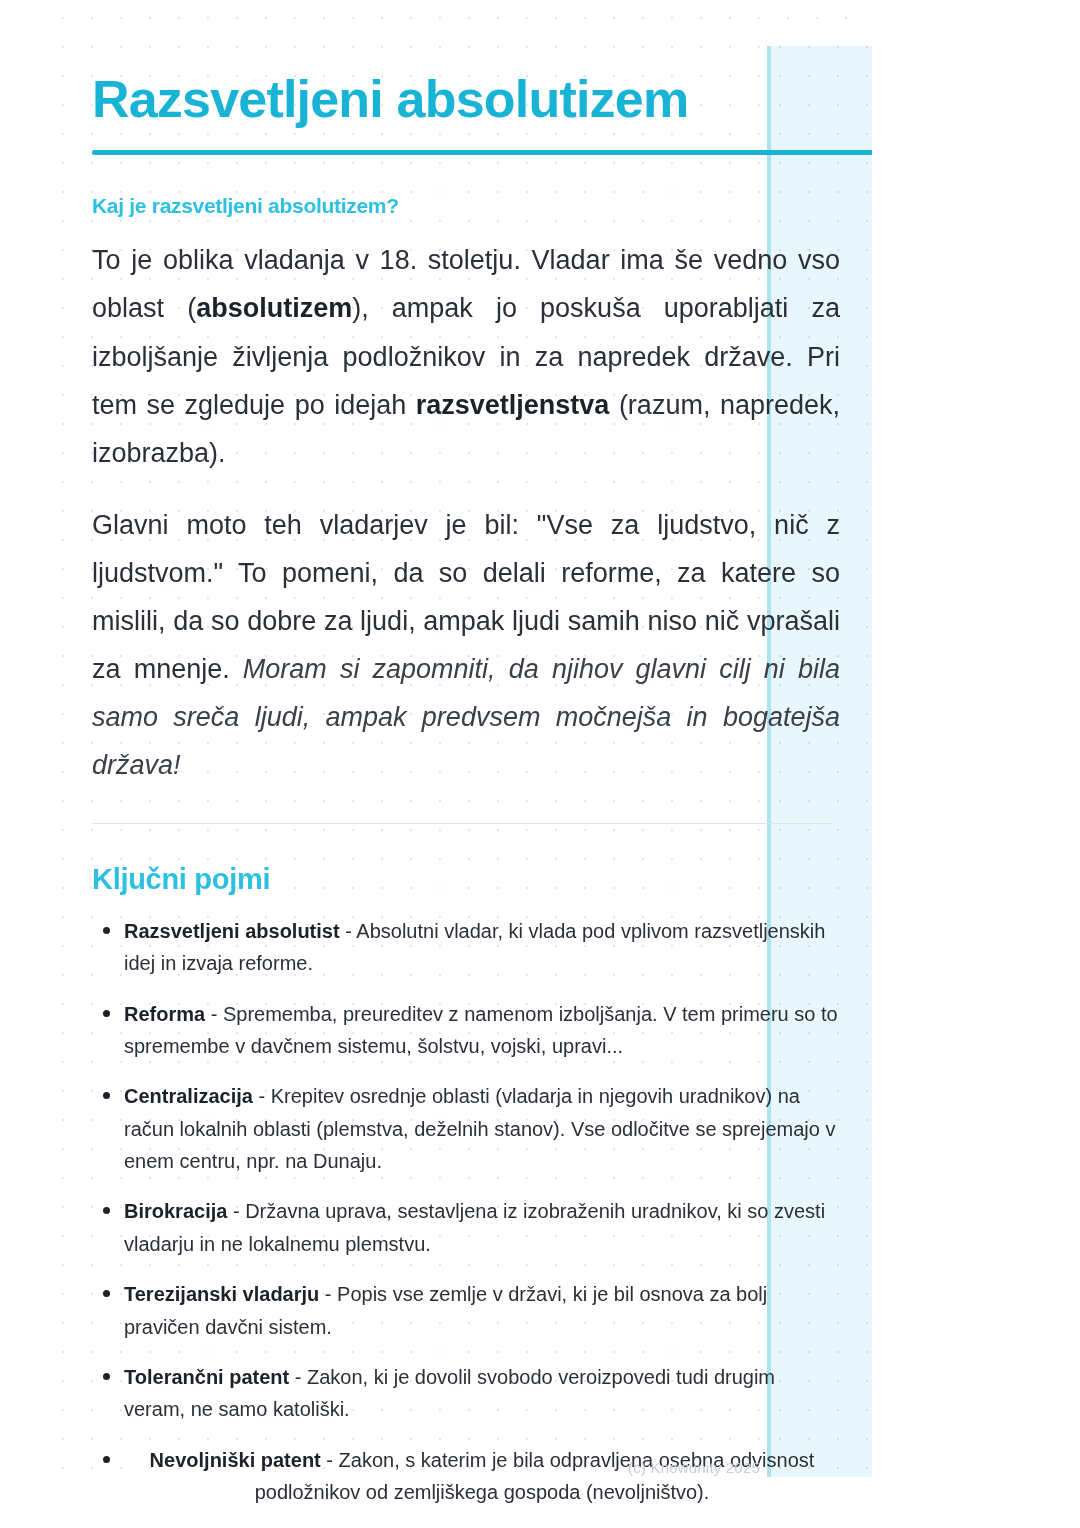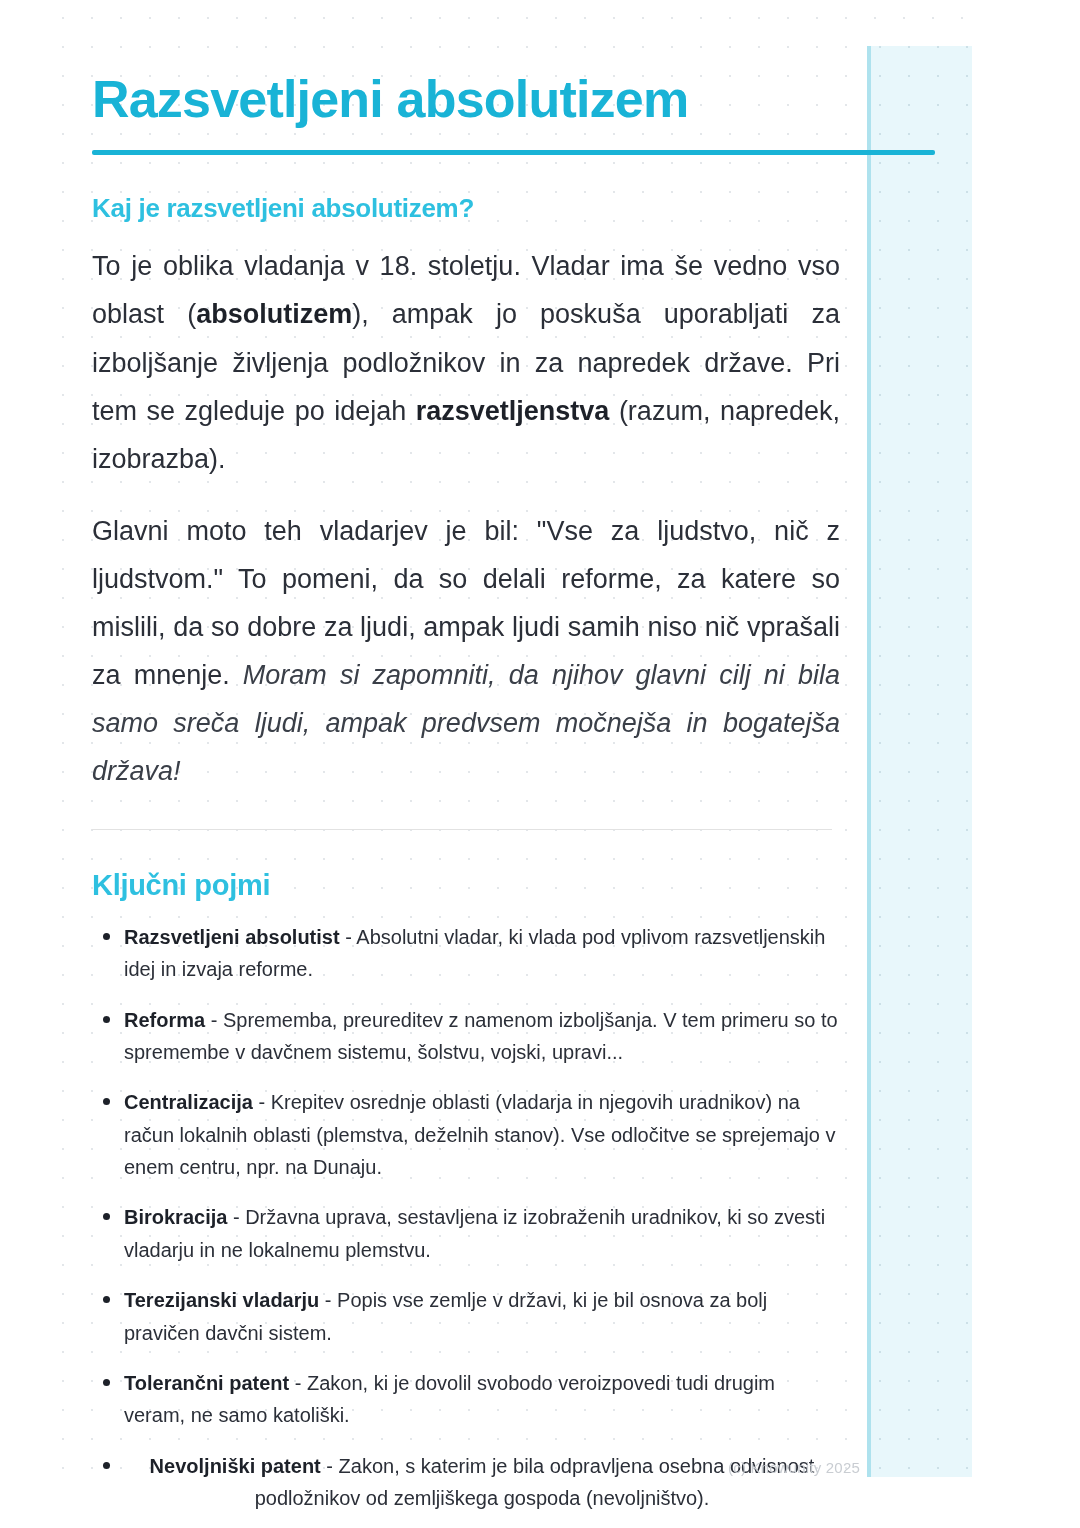--- a/index.html
+++ b/index.html
@@ -10,21 +10,21 @@
   body {
     width: 1080px;
     height: 1528px;
     font-family: "Liberation Sans", sans-serif;
     -webkit-font-smoothing: antialiased;
   }
 
   
   .page {
     position: relative;
-    width: 972px;
+    width: 872px;
     height: 1528px;
     background-color: #ffffff;
     background-image:
       radial-gradient(circle at 1px 1px, rgba(90,110,130,0.17) 1.1px, transparent 1.3px);
     background-size: 29px 29px;
     background-position: 62px 46px;
     overflow: hidden;
     box-sizing: border-box;
     border-radius: 28px;
   }
@@ -91,21 +91,21 @@
     height: 5px;
     background: #19b3d6;
     border-radius: 2px;
   }
 
   .section {
     margin-top: 38px;
   }
   .section-heading {
     margin: 0 0 18px 0;
-    font-size: 26px;
+    font-size: 21px;
     line-height: 1.2;
     font-weight: 700;
     letter-spacing: -0.3px;
     color: #2ec0e0;
   }
   .section-heading.big {
     font-size: 29px;
   }
 
   p.body {

